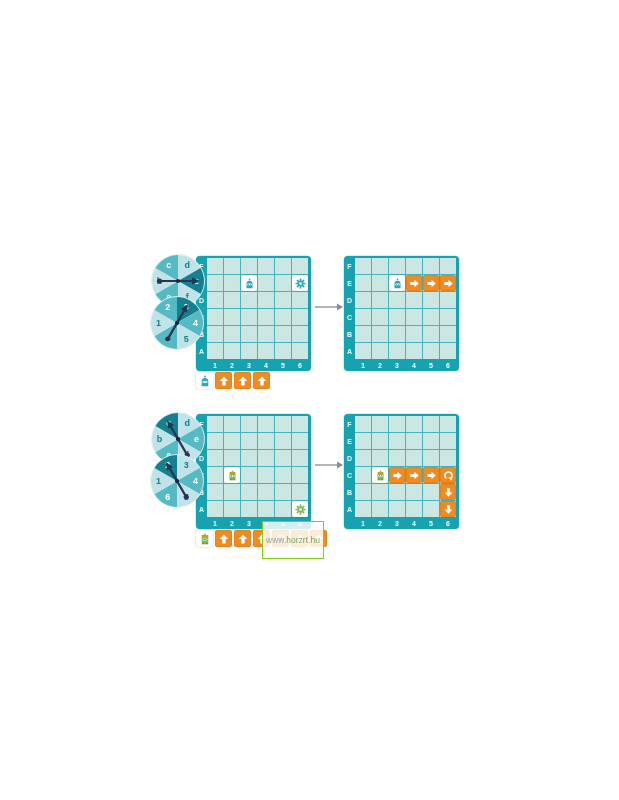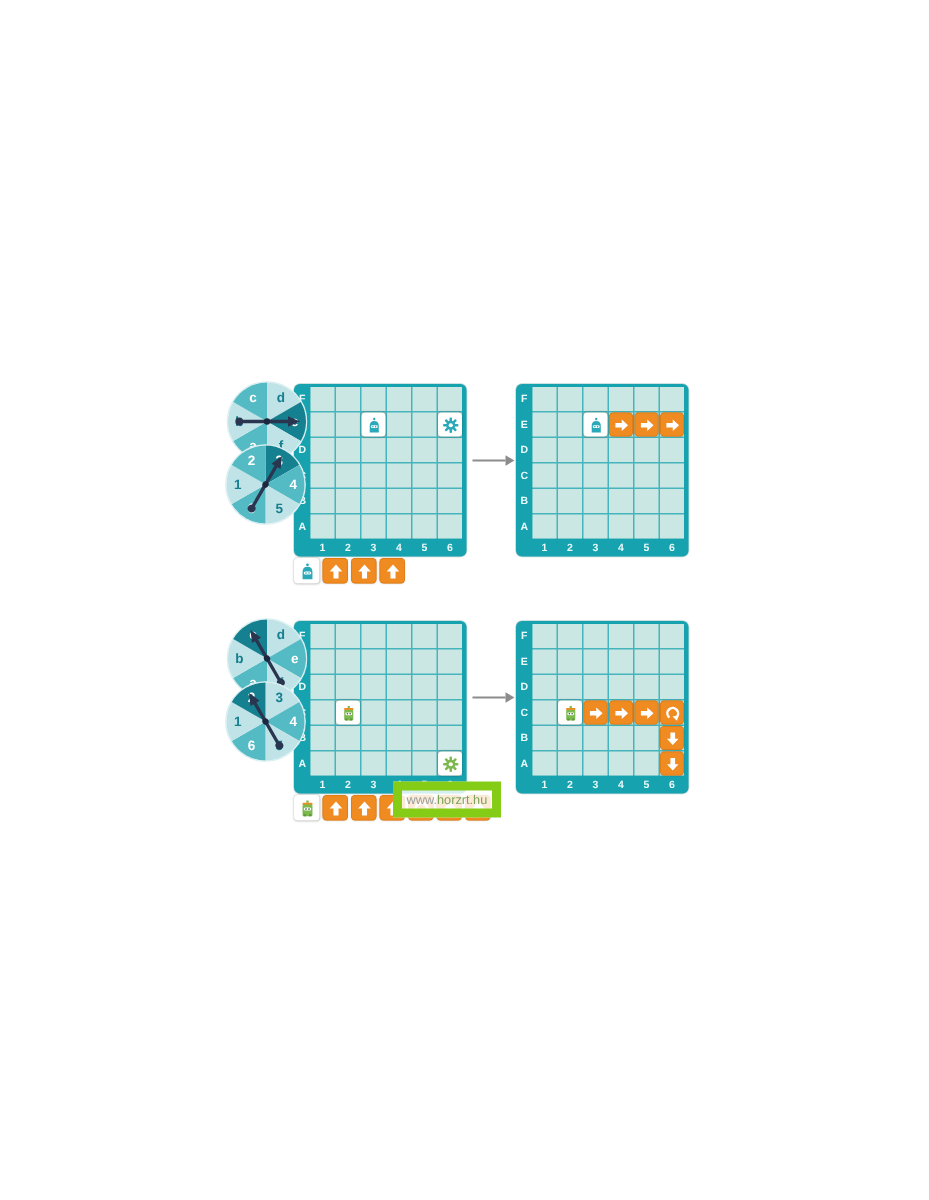--- a/index.html
+++ b/index.html
@@ -22,22 +22,22 @@
   .item{position:absolute;width:16px;height:16px;display:flex;align-items:center;justify-content:center;}
   .tile{background:#fff;border-radius:2.5px;box-shadow:0 0 1.5px rgba(0,0,0,.35);}
   .card{background:var(--card-orange);border-radius:3px;
         box-shadow:inset 0 0 0 0.5px var(--card-orange-border),0 0 1px rgba(0,0,0,.2);}
   .item svg{width:11px;height:11px;display:block;}
   .transform-arrow{position:absolute;width:30px;height:12px;}
   .sequence{position:absolute;display:flex;gap:2px;}
   .seq-item{width:17px;height:17px;display:flex;align-items:center;justify-content:center;}
   .seq-item svg{width:12px;height:12px;display:block;}
   .watermark{position:absolute;z-index:9;background:rgba(255,255,255,.82);
-             border:6px solid #84cc16;font-size:8.5px;line-height:12px;height:12px;
-             padding:0 3px;white-space:nowrap;color:#9aa0a0;}
+             border:1px solid #84cc16;font-size:8.5px;line-height:12px;height:12px;
+             padding:12px 3px;white-space:nowrap;color:#9aa0a0;}
   .watermark .wm-domain{color:#79a35a;}
   
   .p1 .letter-spinner{left:151px;top:254px;}
   .p1 .number-spinner{left:150px;top:296px;}
   .p1 .board-before{left:196px;top:256px;}
   .p1 .transform-arrow{left:314px;top:301px;}
   .p1 .board-after{left:344px;top:256px;}
   .p1 .sequence{left:196px;top:372px;}
   .p2 .letter-spinner{left:151px;top:412px;}
   .p2 .number-spinner{left:150px;top:454px;}

